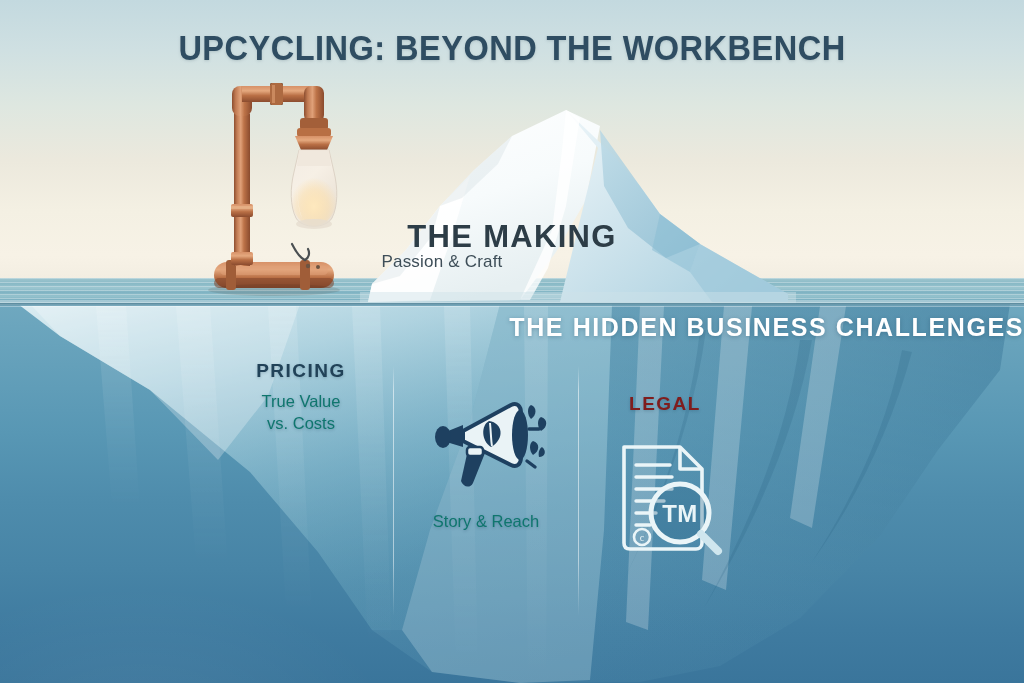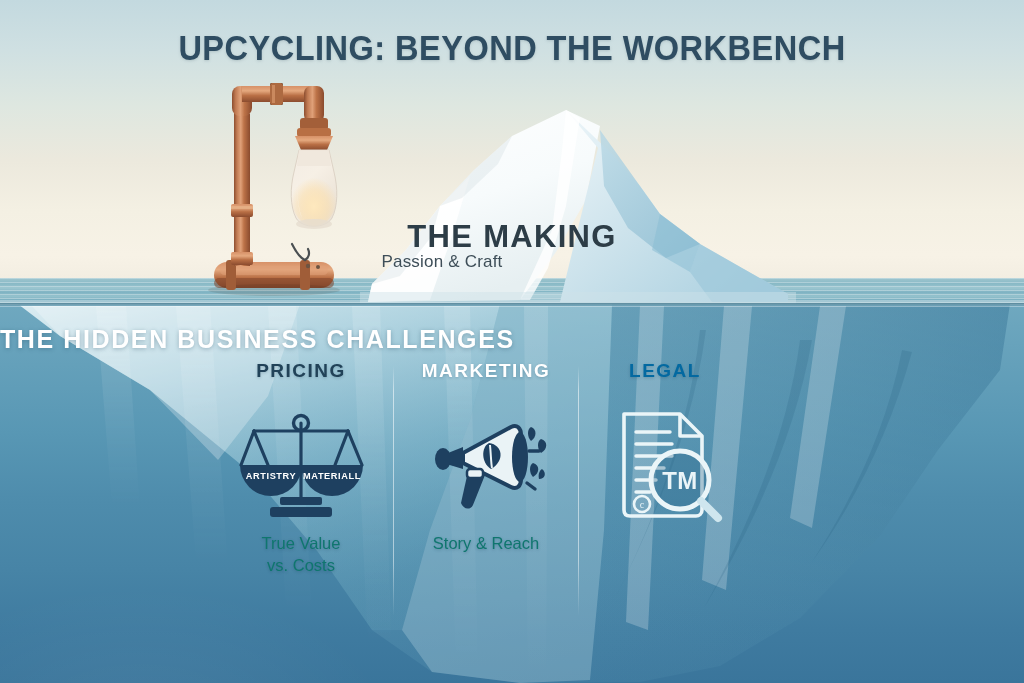--- a/index.html
+++ b/index.html
@@ -85,38 +85,38 @@
   .tip-title{
     position:absolute;left:0;top:219px;width:1024px;text-align:center;
     font-size:31px;font-weight:bold;letter-spacing:1.3px;
     color:#2d3d47;white-space:nowrap;
   }
   .tip-sub{
     position:absolute;left:0;top:252px;width:884px;text-align:center;
     font-size:17px;color:#3e4e58;letter-spacing:.2px;white-space:nowrap;
   }
   .hidden-title{
-    position:absolute;left:0;top:325px;width:1024px;text-align:left;
+    position:absolute;left:0;top:313px;width:1024px;text-align:right;
     font-size:25px;font-weight:bold;letter-spacing:1.6px;
     color:#ffffff;white-space:nowrap;
     text-shadow:0 1px 4px rgba(30,70,95,.35);
   }
 
   .cols{position:absolute;left:0;top:360px;width:1024px;height:260px;padding-left:42px;}
   .col{position:absolute;top:0;width:186px;text-align:center;}
   .col.c0{left:208px;}
   .col.c1{left:393px;}
   .col.c2{left:572px;}
   .col-head{
     font-size:19px;font-weight:bold;letter-spacing:1.5px;white-space:nowrap;
     text-shadow:0 1px 3px rgba(25,60,85,.25);
   }
   .col.c0 .col-head{color:#214258;}
   .col.c1 .col-head{color:#ffffff;}
-  .col.c2 .col-head{color:#0369a1;}
+  .col.c2 .col-head{color:#7f1d1d;margin-top:33px;}
   .col-icon{height:118px;margin-top:24px;display:flex;align-items:center;justify-content:center;}
   .col-cap{
     margin-top:8px;font-size:16.5px;color:#0f766e;line-height:1.35;
     text-shadow:0 1px 3px rgba(25,60,85,.3);
   }
   .divider{
     position:absolute;top:366px;width:1px;height:250px;
     background:linear-gradient(180deg,rgba(255,255,255,0) 0%,rgba(255,255,255,.55) 10%,rgba(255,255,255,.5) 78%,rgba(255,255,255,0) 100%);
   }
   .divider.d0{left:393px;}
@@ -312,49 +312,27 @@
 
   <div class="hidden-title">THE HIDDEN BUSINESS CHALLENGES</div>
 
   <div class="divider d0"></div>
   <div class="divider d1"></div>
 
   <div class="cols">
 
     <div class="col c0">
       <div class="col-head">PRICING</div>
-      <div class="col-icon">
-        <svg width="126" height="112" viewBox="0 0 126 112">
-          <g stroke="#1e4060" stroke-width="3.2" fill="none" stroke-linecap="round">
-            <line x1="63" y1="14" x2="63" y2="92"></line>
-            <line x1="16" y1="22" x2="110" y2="22"></line>
-            <line x1="16" y1="22" x2="30" y2="56"></line>
-            <line x1="16" y1="22" x2="3" y2="56"></line>
-            <line x1="110" y1="22" x2="124" y2="56"></line>
-            <line x1="110" y1="22" x2="97" y2="56"></line>
-          </g>
-          <circle cx="63" cy="14" r="7.5" fill="none" stroke="#1e4060" stroke-width="3.4"></circle>
-          <rect x="42" y="88" width="42" height="8" rx="2" fill="#1e4060"></rect>
-          <rect x="32" y="98" width="62" height="10" rx="3" fill="#1e4060"></rect>
-
-          <path d="M 2 56 A 31 31 0 0 0 64 56 Z" fill="#1e4060"></path>
-          <text x="33" y="70" font-family="'Liberation Sans',sans-serif" font-size="9.2" font-weight="bold" fill="#ffffff" text-anchor="middle" letter-spacing="0.6">ARTISTRY</text>
-
-          <path d="M 96 56 A 31 31 0 0 0 158 56 Z" transform="translate(-33,0)" fill="#1e4060"></path>
-          <text x="94" y="70" font-family="'Liberation Sans',sans-serif" font-size="9.2" font-weight="bold" fill="#ffffff" text-anchor="middle" letter-spacing="0.6">MATERIALL</text>
-        </svg>
-      </div>
       <div class="col-cap">
         <span>True Value</span><br>
         <span>vs. Costs</span>
       </div>
     </div>
 
     <div class="col c1">
-      <div class="col-head">MARKETING</div>
       <div class="col-icon">
         <svg width="126" height="112" viewBox="0 0 126 112">
 
           <path d="M 40 44 L 88 18 C 94 15 98 19 98 26 L 98 70 C 98 77 94 81 88 78 L 40 54 Z" fill="#eaf3f6" stroke="#1e4060" stroke-width="4" stroke-linejoin="round"></path>
 
           <path d="M 20 46 L 40 38 L 40 60 L 20 54 C 14 52 14 48 20 46 Z" fill="#1e4060"></path>
           <ellipse cx="20" cy="50" rx="8" ry="11" fill="#1e4060"></ellipse>
 
           <ellipse cx="97" cy="48" rx="8" ry="25" fill="#1e4060"></ellipse>
 

